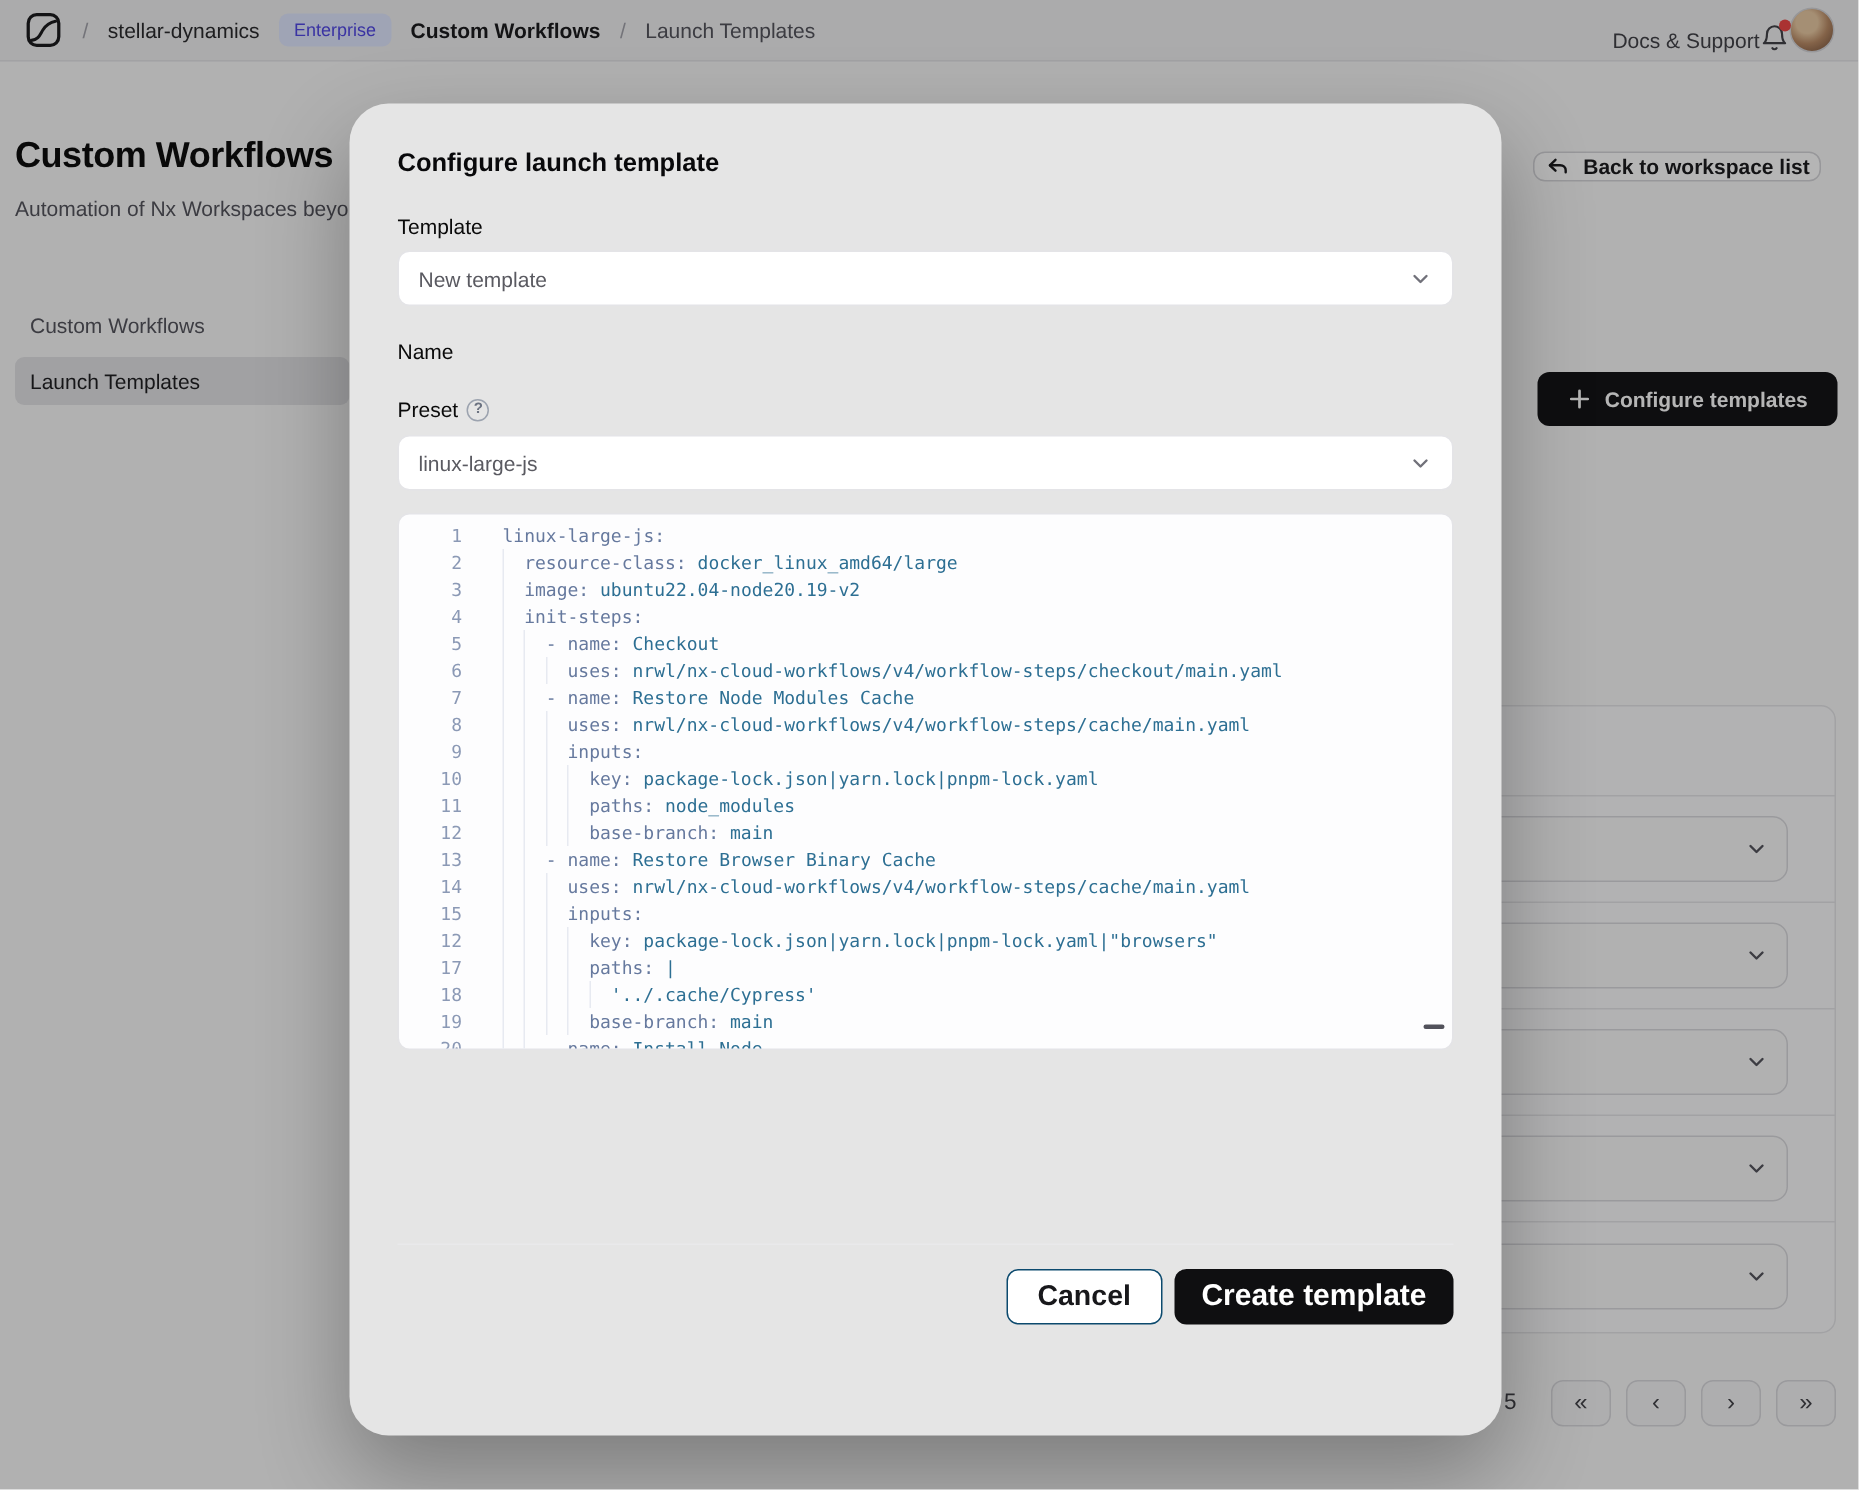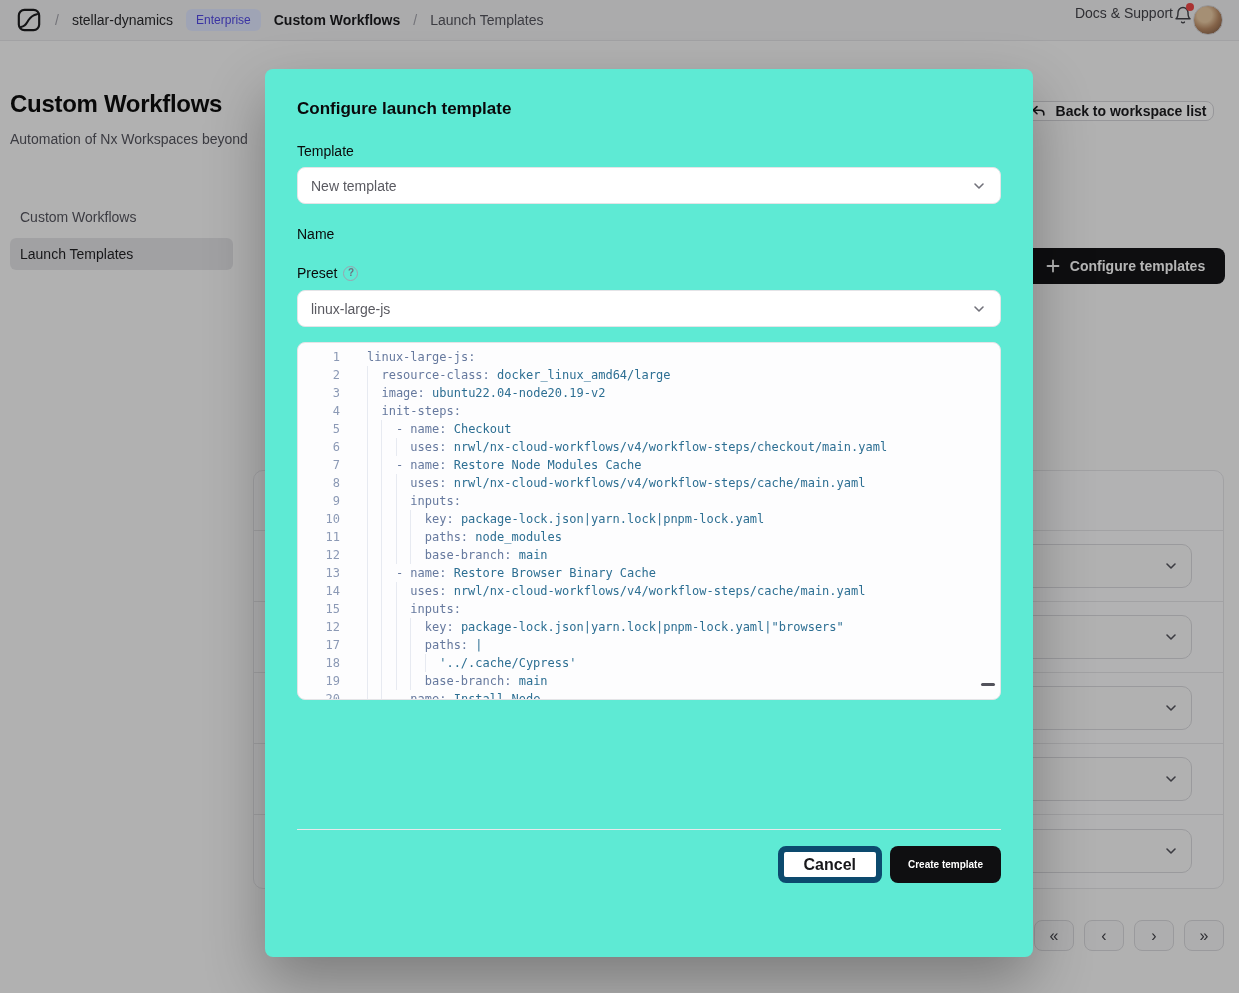--- a/index.html
+++ b/index.html
@@ -16,21 +16,21 @@
   }
   .crumbs { display:flex; align-items:center; gap:13px; font-size:14px; }
   .sep { color:#a1a1aa; font-size:14px; }
   .brand { color:#27272a; font-weight:500; }
   .badge {
     background:#e0e7ff; color:#4f46e5; font-size:12px; font-weight:500;
     padding:4px 10px; border-radius:6px;
   }
   .crumb-current { color:#18181b; font-weight:600; }
   .crumb-sub { color:#52525b; }
-  .topbar-right { margin-left:auto; display:flex; align-items:flex-start; }
+  .topbar-right { margin-left:auto; display:flex; align-items:flex-end; }
   .docs-link { font-size:14px; font-weight:500; color:#3f3f46; cursor:pointer; }
   .bell-wrap { position:relative; width:20px; height:20px; cursor:pointer; }
   .bell-dot { position:absolute; right:-1px; top:-2px; width:8px; height:8px; border-radius:50%; background:#ef4444; }
   .avatar {
     width:30px; height:30px; border-radius:50%; cursor:pointer;
     background:radial-gradient(circle at 38% 32%, #e9c9a2 0 28%, #b98a64 55%, #6e4c38 100%);
     border:1px solid #d4d4d8;
   }
   
   .page-title { position:absolute; left:10px; top:90px; font-size:24px; font-weight:700; color:#0a0a0a; letter-spacing:-.3px; }
@@ -64,23 +64,22 @@
   .pag-btn {
     position:absolute; top:920px; width:40px; height:31px;
     background:#f5f5f6; border:1px solid #d9d9dd; border-radius:8px;
     display:flex; align-items:center; justify-content:center;
     font-size:16px; color:#3f3f46; cursor:pointer; line-height:1;
   }
   
   .overlay { position:absolute; inset:0; background:rgba(10,10,11,0.30); z-index:40; }
   .modal {
     position:absolute; left:233px; top:69px; width:768px; height:888px; z-index:50;
-    background:#5eead4; border-radius:8px; box-shadow:0 25px 60px rgba(0,0,0,.30);
+    background:#e5e5e5; border-radius:26px; box-shadow:0 25px 60px rgba(0,0,0,.30);
     padding:30px 32px;
-    margin-left:32px;
   }
   .modal-title { font-size:17px; font-weight:700; color:#09090b; line-height:20px; }
   .field-label { margin-top:22px; font-size:14px; font-weight:500; color:#0a0a0a; line-height:20px; display:flex; align-items:center; gap:6px; }
   .field-label.name { margin-top:20px; }
   .field-label.preset { margin-top:19px; }
   .help-circle {
     width:15px; height:15px; border-radius:50%; border:1.3px solid #9ca3af;
     display:inline-flex; align-items:center; justify-content:center;
     font-size:10px; color:#6b7280; font-weight:600; cursor:pointer;
   }
@@ -102,26 +101,26 @@
   .ln { flex:none; width:42px; text-align:right; color:#8b99b5; }
   .cc { padding-left:27px; white-space:pre; }
   .ig { display:inline-block; width:2ch; height:18px; border-left:1px solid #e7eaf1; vertical-align:top; }
   .k { color:#66799e; }
   .v { color:#2d6f93; }
   .ed-scrollthumb { position:absolute; right:5px; top:340px; width:14px; height:3px; background:#52525b; border-radius:2px; cursor:grab; }
   
   .modal-divider { margin-top:129px; height:1px; background:#e9e9eb; }
   .modal-footer { margin-top:16px; display:flex; justify-content:flex-end; gap:8px; }
   .btn-cancel {
-    height:37px; padding:0 20px; background:#fff; border:6px solid #0c4a6e; border-radius:8px;
-    font-size:16px; font-weight:600; color:#18181b; cursor:pointer; font-family:inherit;
+    height:37px; padding:0 20px; background:#fff; border:1px solid #0c4a6e; border-radius:8px;
+    font-size:19px; font-weight:600; color:#18181b; cursor:pointer; font-family:inherit;
   }
   .btn-create {
     height:37px; padding:0 18px; background:#0f0f11; border:none; border-radius:8px;
-    font-size:10px; font-weight:600; color:#fff; cursor:pointer; font-family:inherit;
+    font-size:20px; font-weight:600; color:#fff; cursor:pointer; font-family:inherit;
   }
   svg { display:block; }
 </style>
 </head>
 <body>
 
 <header class="topbar">
   <div class="crumbs">
     <span>
       <svg width="26" height="26" viewBox="0 0 24 24" fill="none">

